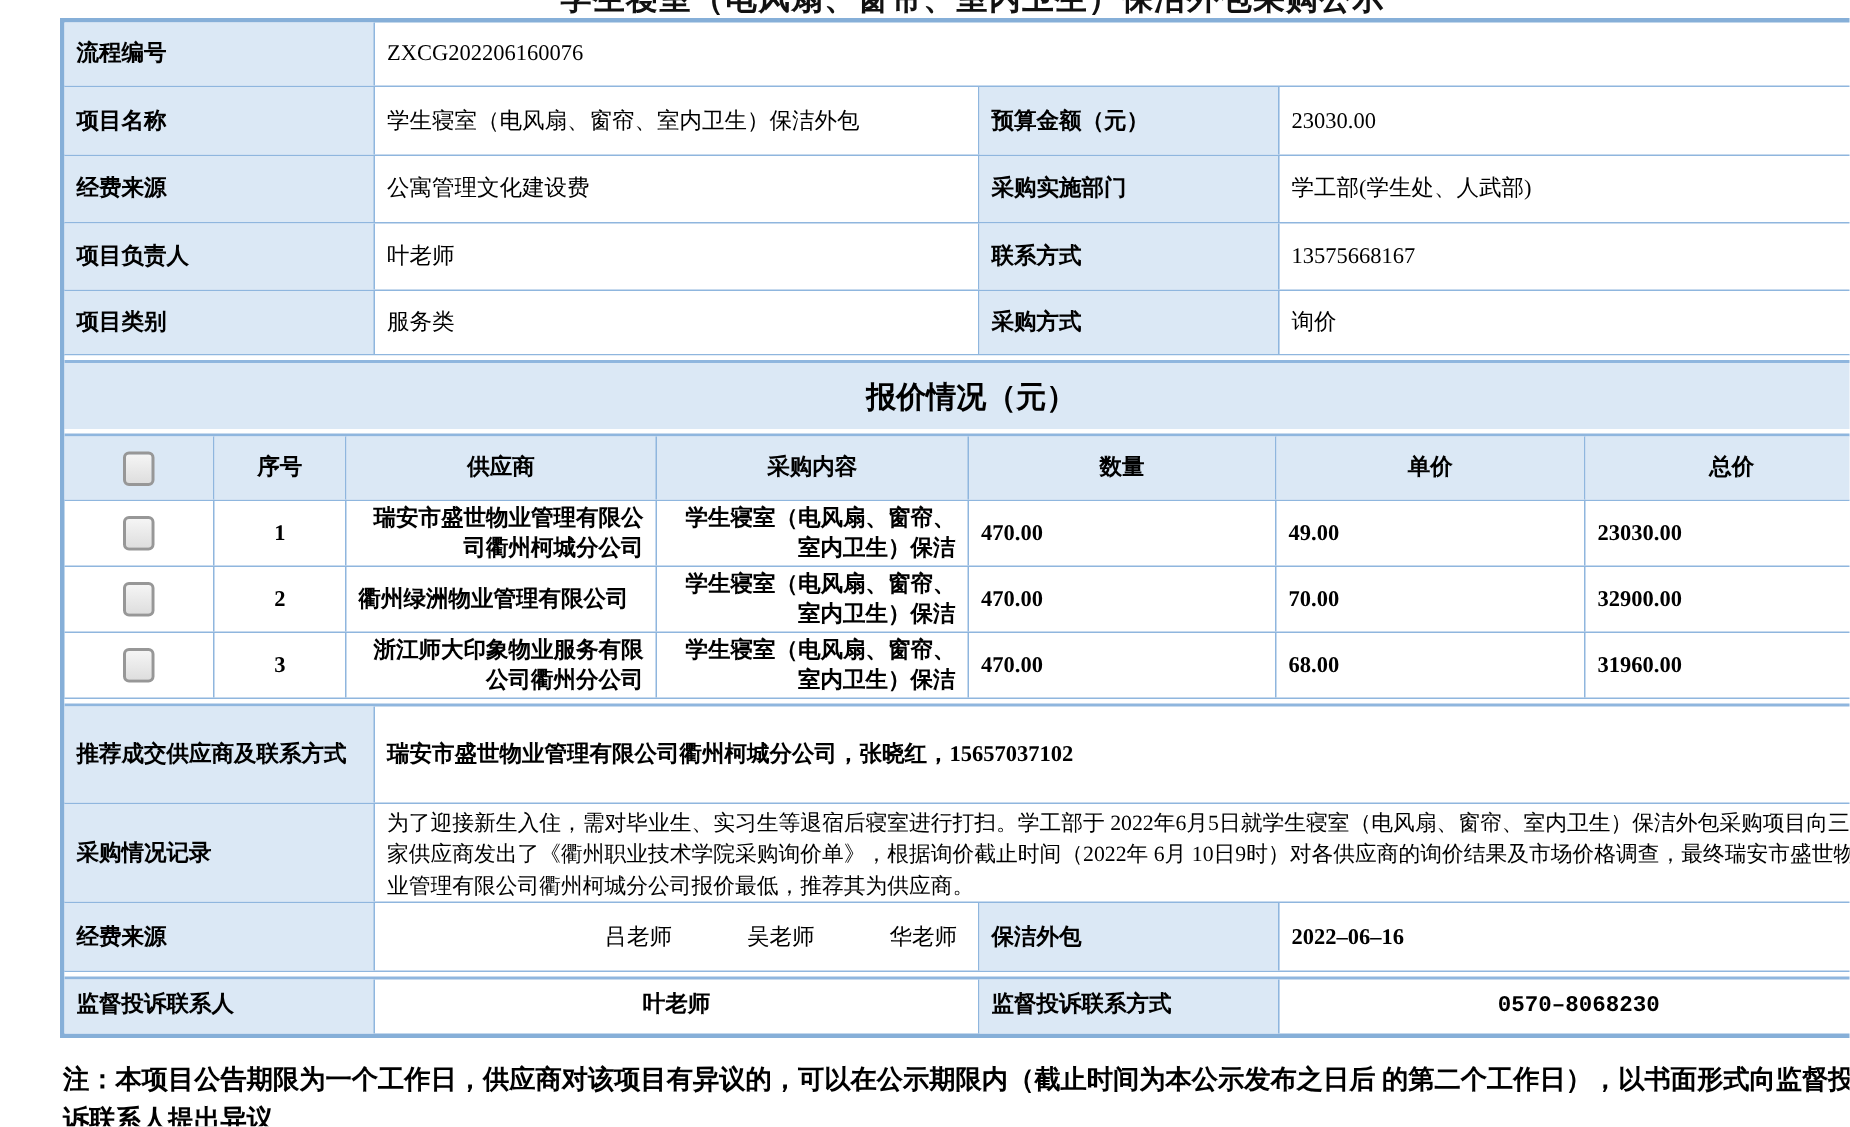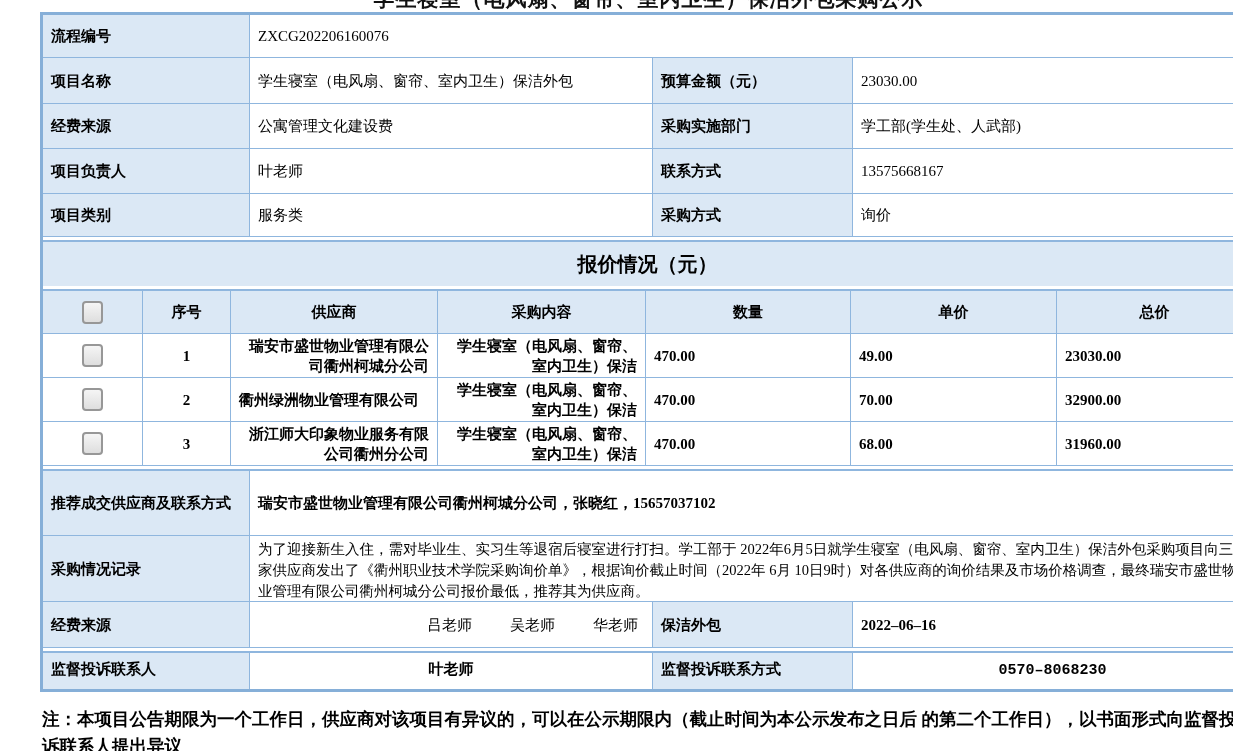--- a/index.html
+++ b/index.html
@@ -44,21 +44,21 @@
   .banner{
     box-sizing:border-box;
     background:#dbe8f5;
     display:flex;align-items:center;justify-content:center;
     font-weight:bold;font-size:20px;
   }
   .sep{height:5px;background:#ffffff;border-bottom:2px solid #8fb6de;box-sizing:border-box;}
   .hdr .cell{background:#dbe8f5;font-weight:bold;justify-content:center;padding:2px 4px;}
   .bold{font-weight:bold;}
   .center{justify-content:center;}
-  .right{justify-content:flex-end;}
+  .right{justify-content:flex-end;gap:12px;}
   .h36{height:36px;font-family:Liberation Mono, monospace;} .h43{height:43px;} .h44{height:44px;} .h45{height:45px;}
   .h46{height:46px;} .h47{height:65px;} .h66{height:66px;}
   .cb{
     width:17px;height:19px;
     border:2px solid #979797;border-radius:4px;
     background:linear-gradient(#f5f5f5,#dedede);
     display:inline-block;cursor:pointer;
   }
   .buyers span{margin-left:38px;}
   .buyers{padding-right:14px;}

